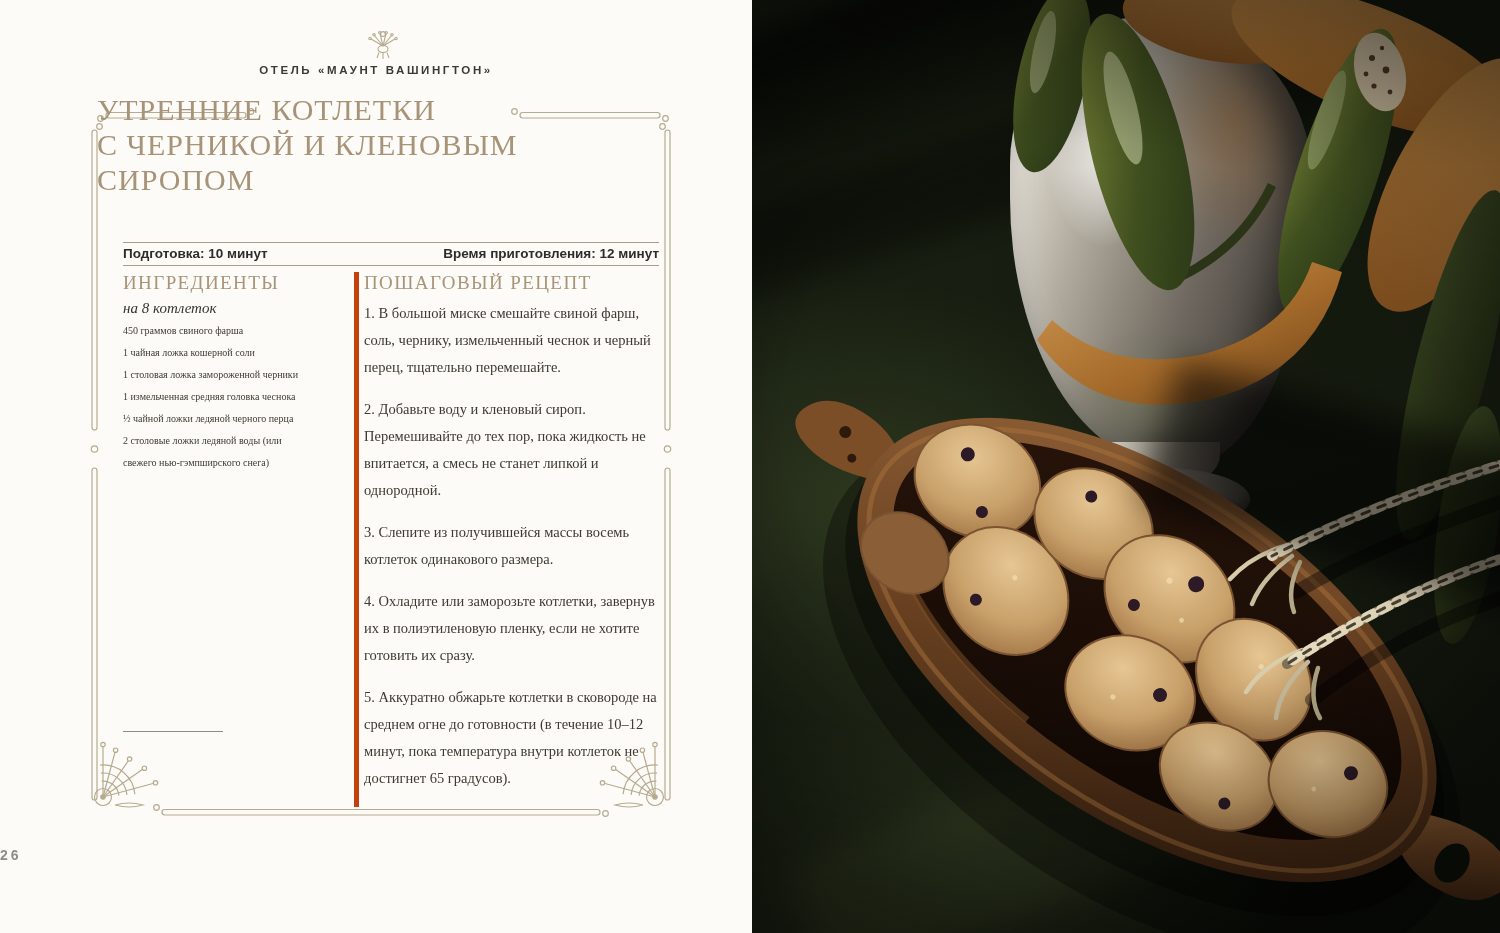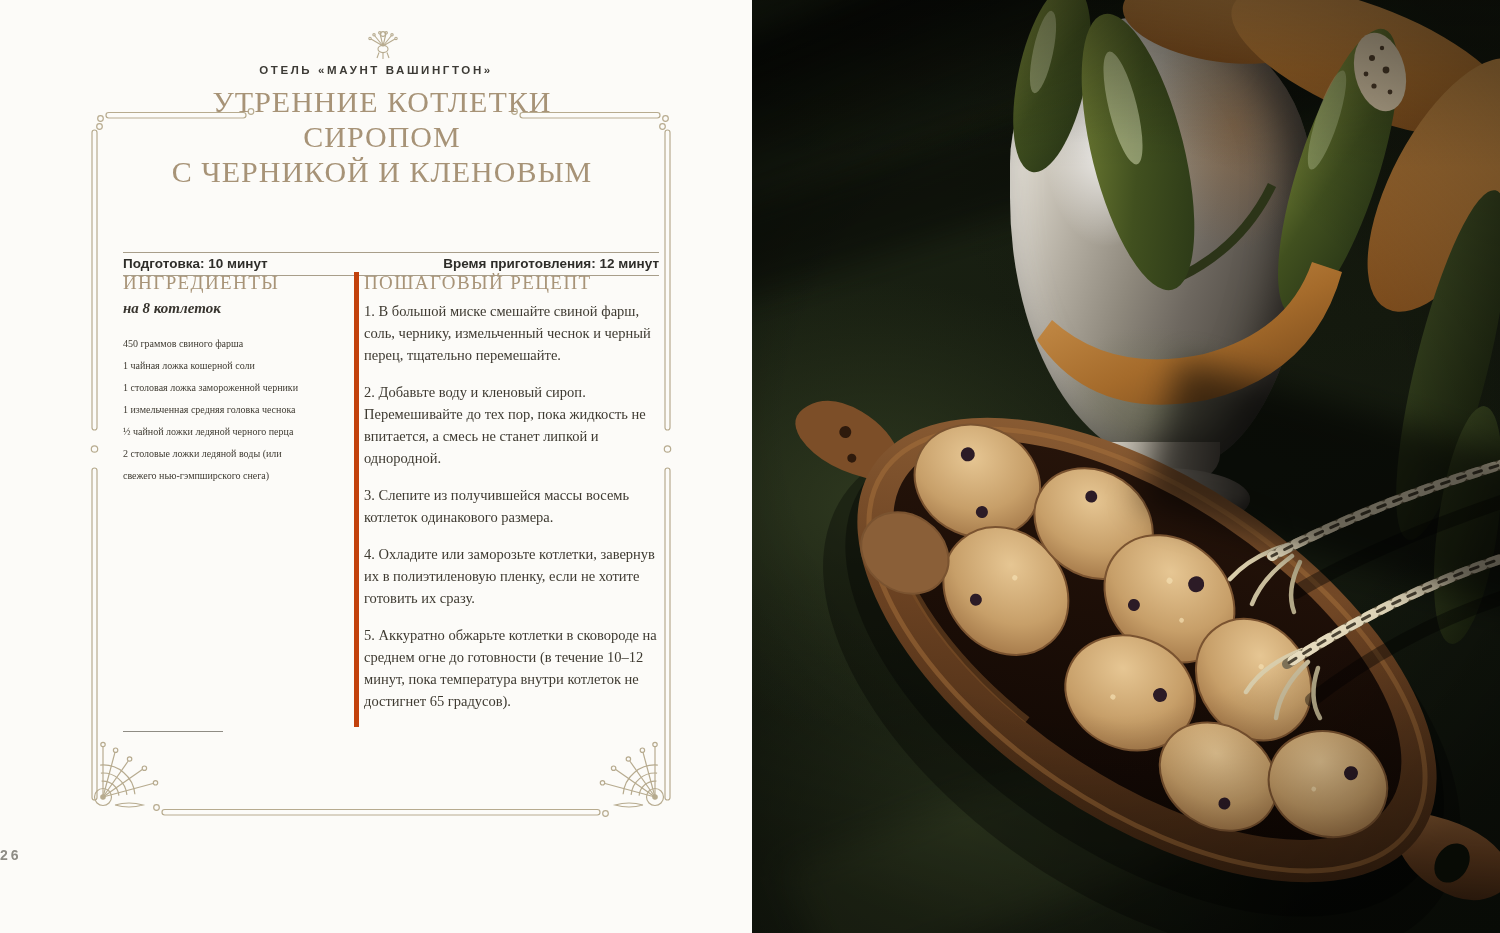--- a/index.html
+++ b/index.html
@@ -4,39 +4,39 @@
 <style>
   html,body{margin:0;padding:0;background:#ffffff;}
   .spread{position:relative;width:1500px;height:933px;overflow:hidden;background:#a21caf;
           font-family:"Liberation Sans",sans-serif;}
   
   .page{position:absolute;left:0;top:0;width:752px;height:933px;background:#fcfbf8;}
   .frame-svg{position:absolute;left:0;top:0;pointer-events:none;}
   .emblem{position:absolute;left:364px;top:24px;width:38px;height:40px;}
   .hotel{position:absolute;left:0;top:64px;width:752px;text-align:center;
          font-size:11.5px;font-weight:bold;letter-spacing:2.6px;color:#3c3a35;}
-  .title{position:absolute;left:97px;top:84px;width:570px;text-align:center;
+  .title{position:absolute;left:97px;top:92px;width:570px;
          font-family:"Liberation Serif",serif;font-size:30px;line-height:35px;
          letter-spacing:1px;color:#a79377;}
   .intro{position:absolute;left:123px;top:193px;width:536px;
          font-size:15px;line-height:23px;color:#45423b;}
   .intro sup{font-size:9px;}
-  .prepbar{position:absolute;left:123px;top:252px;width:536px;box-sizing:border-box;
+  .prepbar{position:absolute;left:123px;top:242px;width:536px;box-sizing:border-box;
            border-top:1px solid #a89e8a;border-bottom:1px solid #a89e8a;
            padding:3px 0 4px 0;display:flex;justify-content:space-between;
            font-size:13.5px;font-weight:bold;color:#2e2d29;}
   .cols{position:absolute;left:123px;top:272px;width:536px;display:flex;}
   .col-left{width:208px;box-sizing:border-box;padding-right:18px;}
   .col-right{flex:1;border-left:5px solid #c2410c;padding-left:5px;margin-left:23px;}
   .col-head{font-family:"Liberation Serif",serif;font-size:19px;letter-spacing:1.4px;
             color:#a89478;margin:0 0 6px 0;font-weight:normal;}
-  .yield{font-family:"Liberation Serif",serif;font-style:italic;font-weight:bold;
-         font-size:15px;color:#37342e;margin:4px 0 16px 0;}
+  .yield{font-family:"Liberation Serif",serif;font-style:italic;font-weight:normal;
+         font-size:15px;color:#37342e;margin:4px 0 3px 0;}
   .ing{font-family:"Liberation Serif",serif;font-size:10px;line-height:22px;color:#3e3a31;}
-  .step{font-family:"Liberation Serif",serif;font-size:14.5px;line-height:22px;
+  .step{font-family:"Liberation Serif",serif;font-size:14.5px;line-height:27px;
         color:#3e3a31;margin:0 0 15px 0;}
   .footrule{position:absolute;left:123px;top:731px;width:100px;border-top:1px solid #8f8c84;}
   .footnote{position:absolute;left:123px;top:737px;width:545px;
             font-size:13.5px;line-height:19px;color:#4f4c45;}
   .footnote sup{font-size:9px;}
   .pagenum{position:absolute;left:0;top:847px;width:770px;
            font-size:14px;font-weight:bold;letter-spacing:3px;color:#8e8c85;}
   
   .photo{position:absolute;left:752px;top:0;width:748px;height:933px;overflow:hidden;
          background:
@@ -148,22 +148,22 @@
           <path d="M126.9,794.9 A24,24 0 0 0 100.9,773.1"></path>
           <path d="M134.9,794.2 A32,32 0 0 0 100.2,765.1"></path>
           <path d="M115,805 q14,-4 28,0 q-14,4 -28,0"></path>
         </g>
         <use href="#fan" transform="translate(758,0) scale(-1,1)"></use>
       </g>
     </svg>
 
     <div class="title">
       <div>УТРЕННИЕ КОТЛЕТКИ</div>
+      <div>С ЧЕРНИКОЙ И КЛЕНОВЫМ</div>
       <div>СИРОПОМ</div>
-      <div>С ЧЕРНИКОЙ И КЛЕНОВЫМ</div>
     </div>
 
 
     <div class="prepbar">
       <span>Подготовка: 10 минут</span>
       <span>Время приготовления: 12 минут</span>
     </div>
 
     <div class="cols">
       <div class="col-left">

